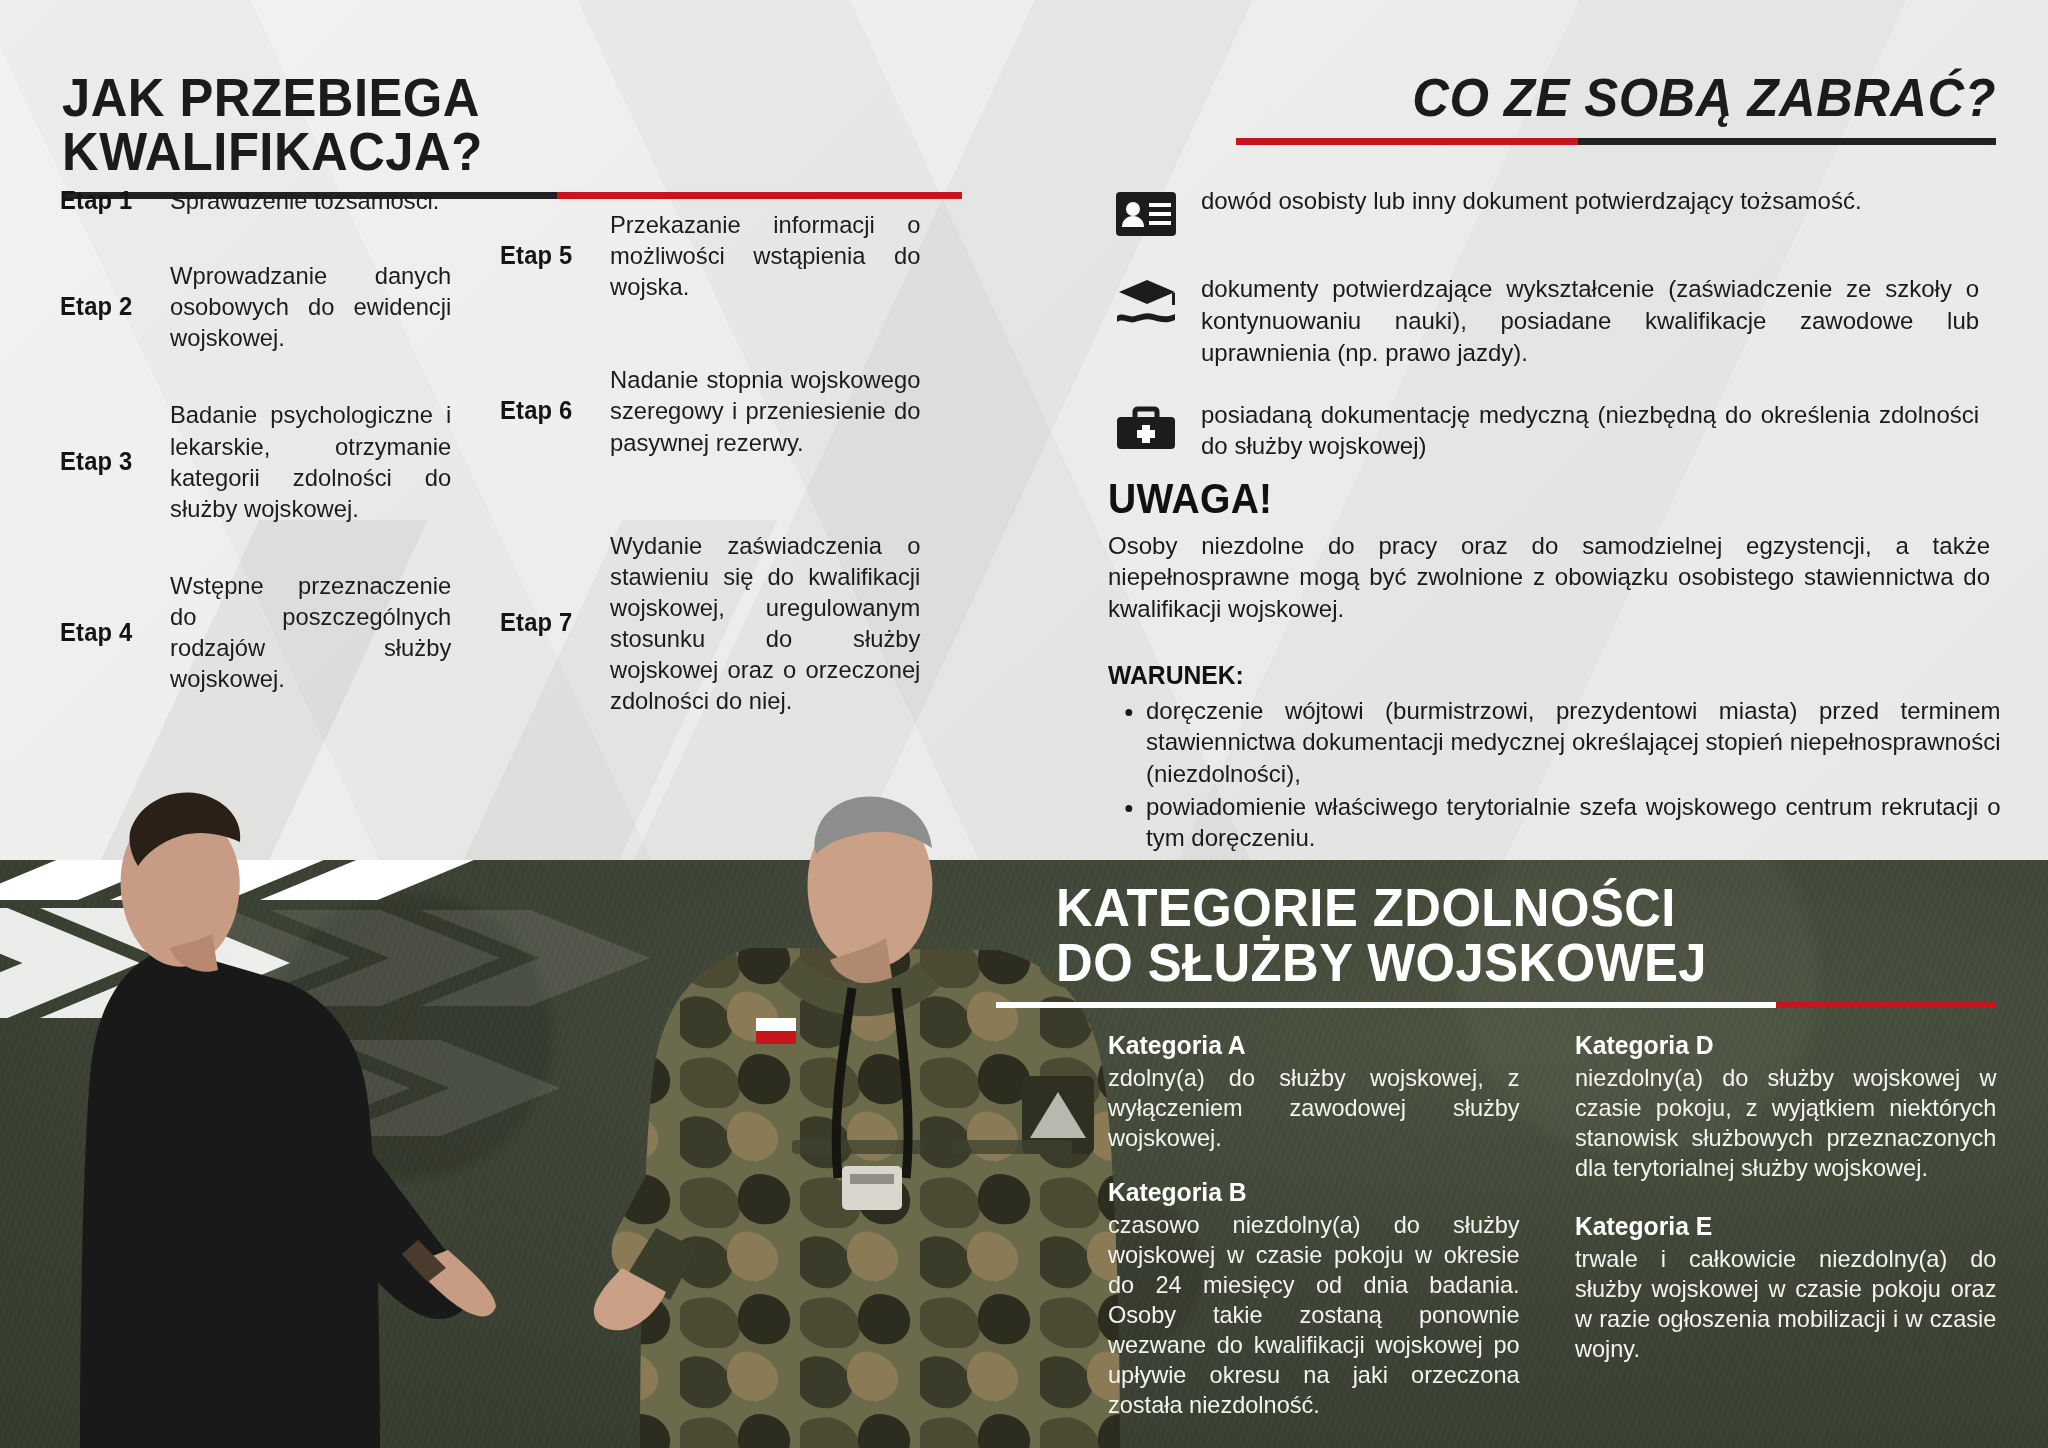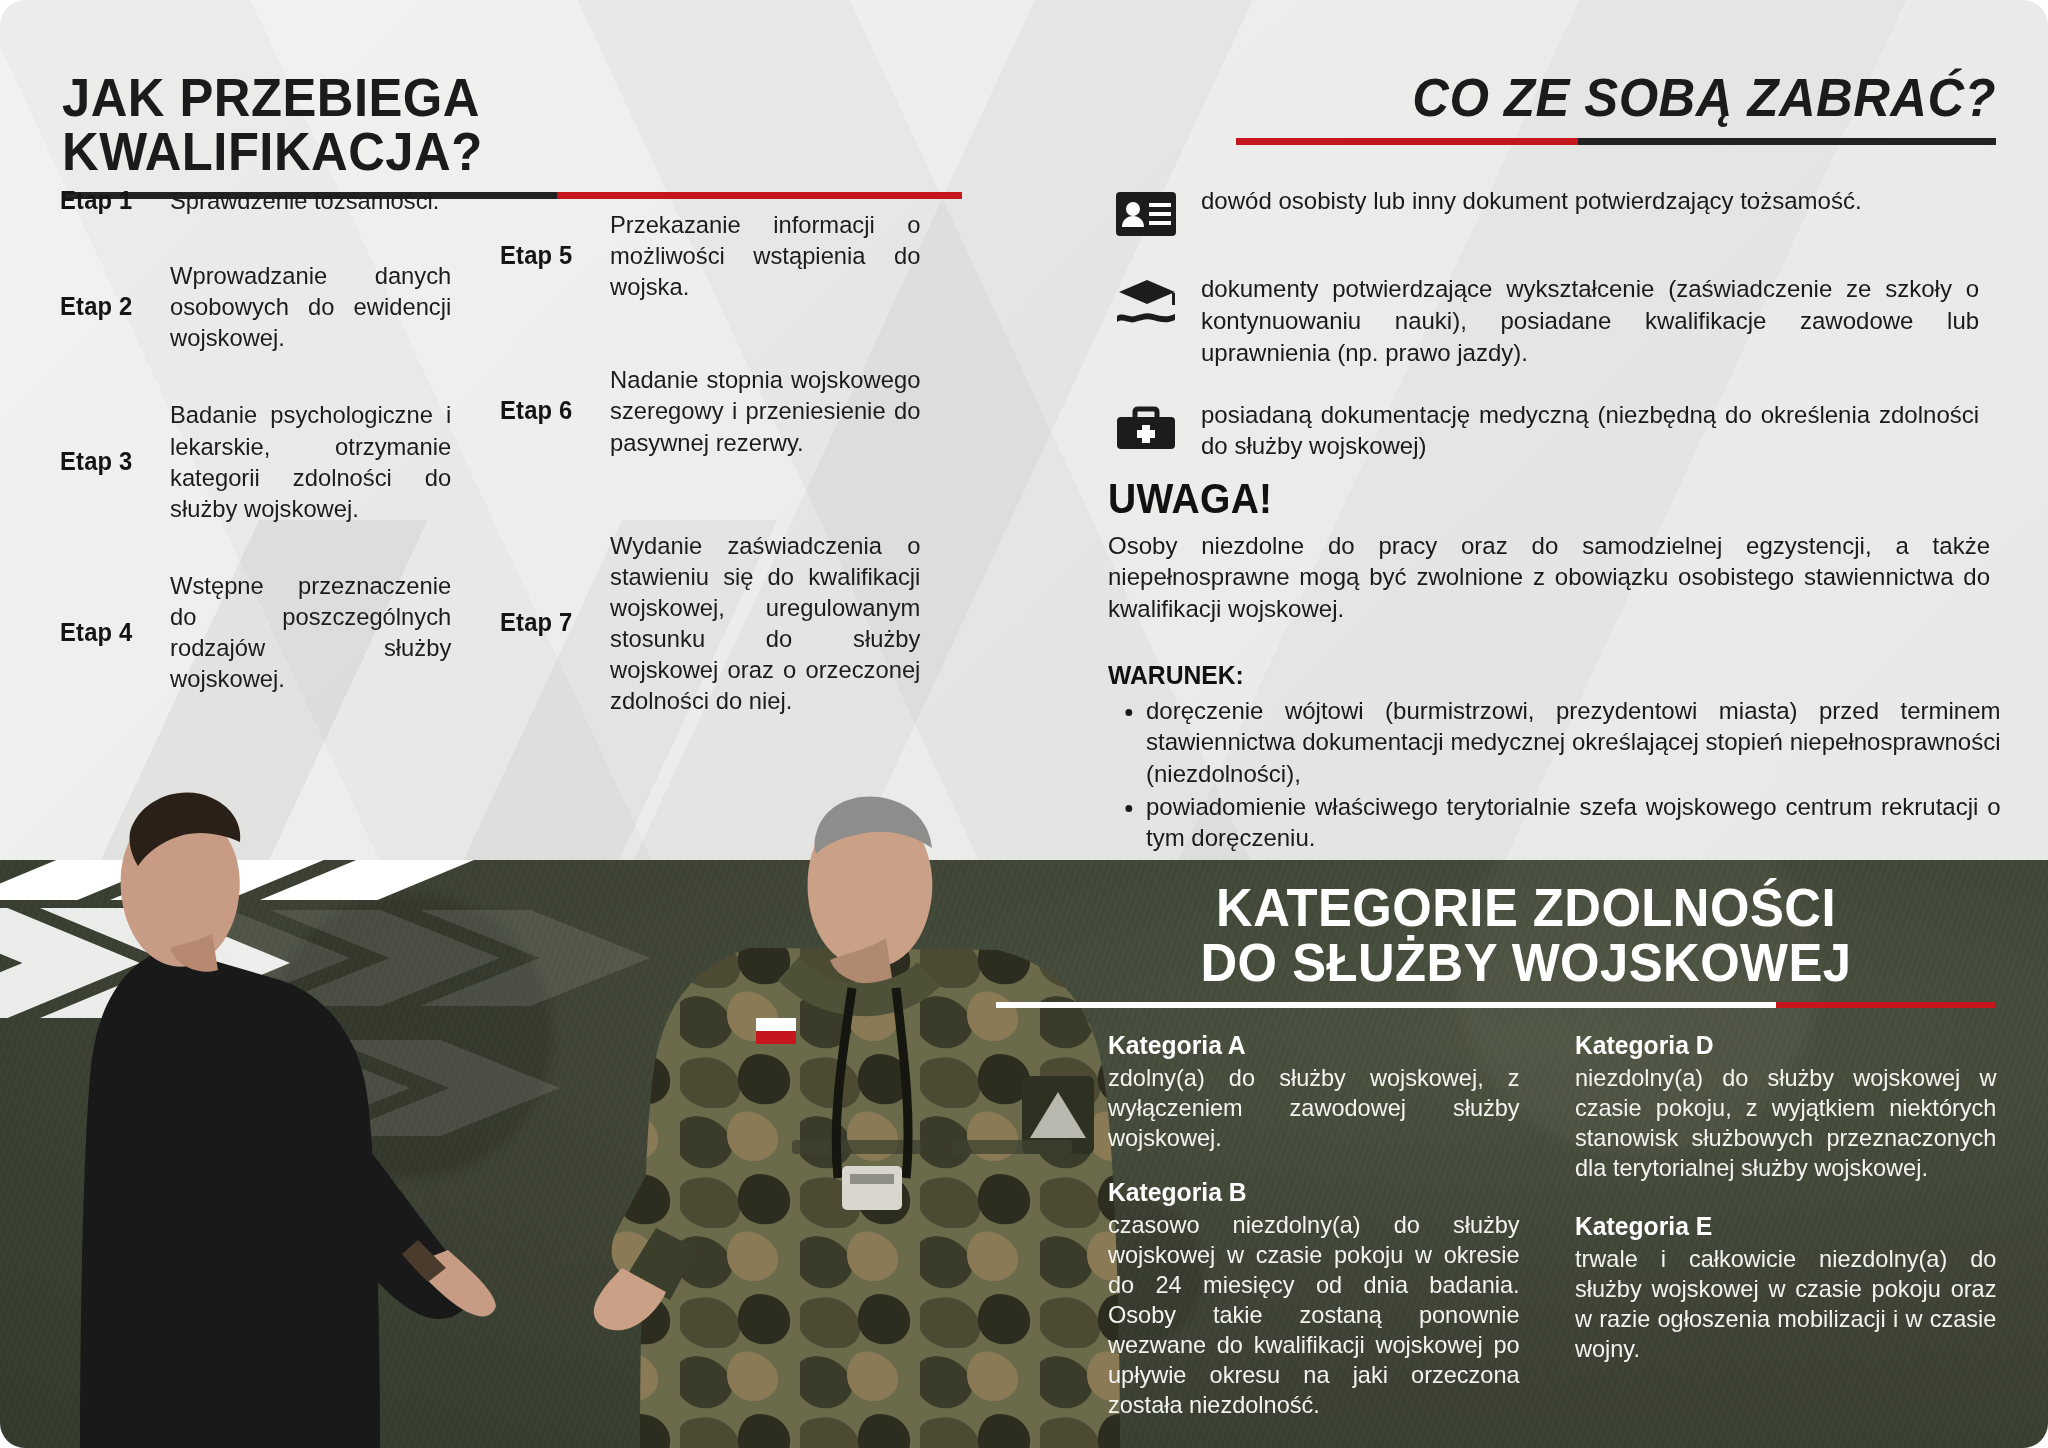--- a/index.html
+++ b/index.html
@@ -8,21 +8,20 @@
     font-family: "Liberation Sans", sans-serif;
     background: #ffffff;
     overflow: hidden;
   }
   #poster {
     position: relative;
     width: 2048px; height: 1448px;
     overflow: hidden;
     background:
       linear-gradient(135deg, #f2f2f0 0%, #ececeb 40%, #e6e6e4 100%);
-    border-radius: 25px;
   }
 
   
   .bg-diag {
     position: absolute; inset: 0;
     background:
       linear-gradient(115deg, rgba(0,0,0,0) 0 38%, rgba(0,0,0,0.035) 38% 46%, rgba(0,0,0,0) 46% 100%),
       linear-gradient(115deg, rgba(0,0,0,0) 0 58%, rgba(0,0,0,0.028) 58% 70%, rgba(0,0,0,0) 70% 100%),
       linear-gradient(-115deg, rgba(0,0,0,0) 0 44%, rgba(0,0,0,0.03) 44% 54%, rgba(0,0,0,0) 54% 100%),
       linear-gradient(-115deg, rgba(0,0,0,0) 0 66%, rgba(0,0,0,0.022) 66% 76%, rgba(0,0,0,0) 76% 100%);
@@ -194,21 +193,21 @@
   .person { position: absolute; bottom: 0; }
   #youth {
     left: 20px; bottom: 0; width: 480px; height: 680px;
   }
   #soldier {
     left: 560px; bottom: 0; width: 620px; height: 700px;
   }
 
   
   #cat-head {
-    position: absolute; right: 52px; top: 880px; width: 1000px; text-align: center;
+    position: absolute; right: 52px; top: 880px; width: 1000px; text-align: left;
   }
   .cat-title {
     font-weight: bold; font-size: 54px; color: #fff; line-height: 1.02;
     text-transform: uppercase; letter-spacing: 0.5px;
     transform: scaleX(0.94); transform-origin: right center;
   }
   .cat-rule {
     height: 6px; width: 100%;
     background: linear-gradient(to left, #c4161c 0 22%, #ffffff 22% 100%);
     margin-top: 12px;

